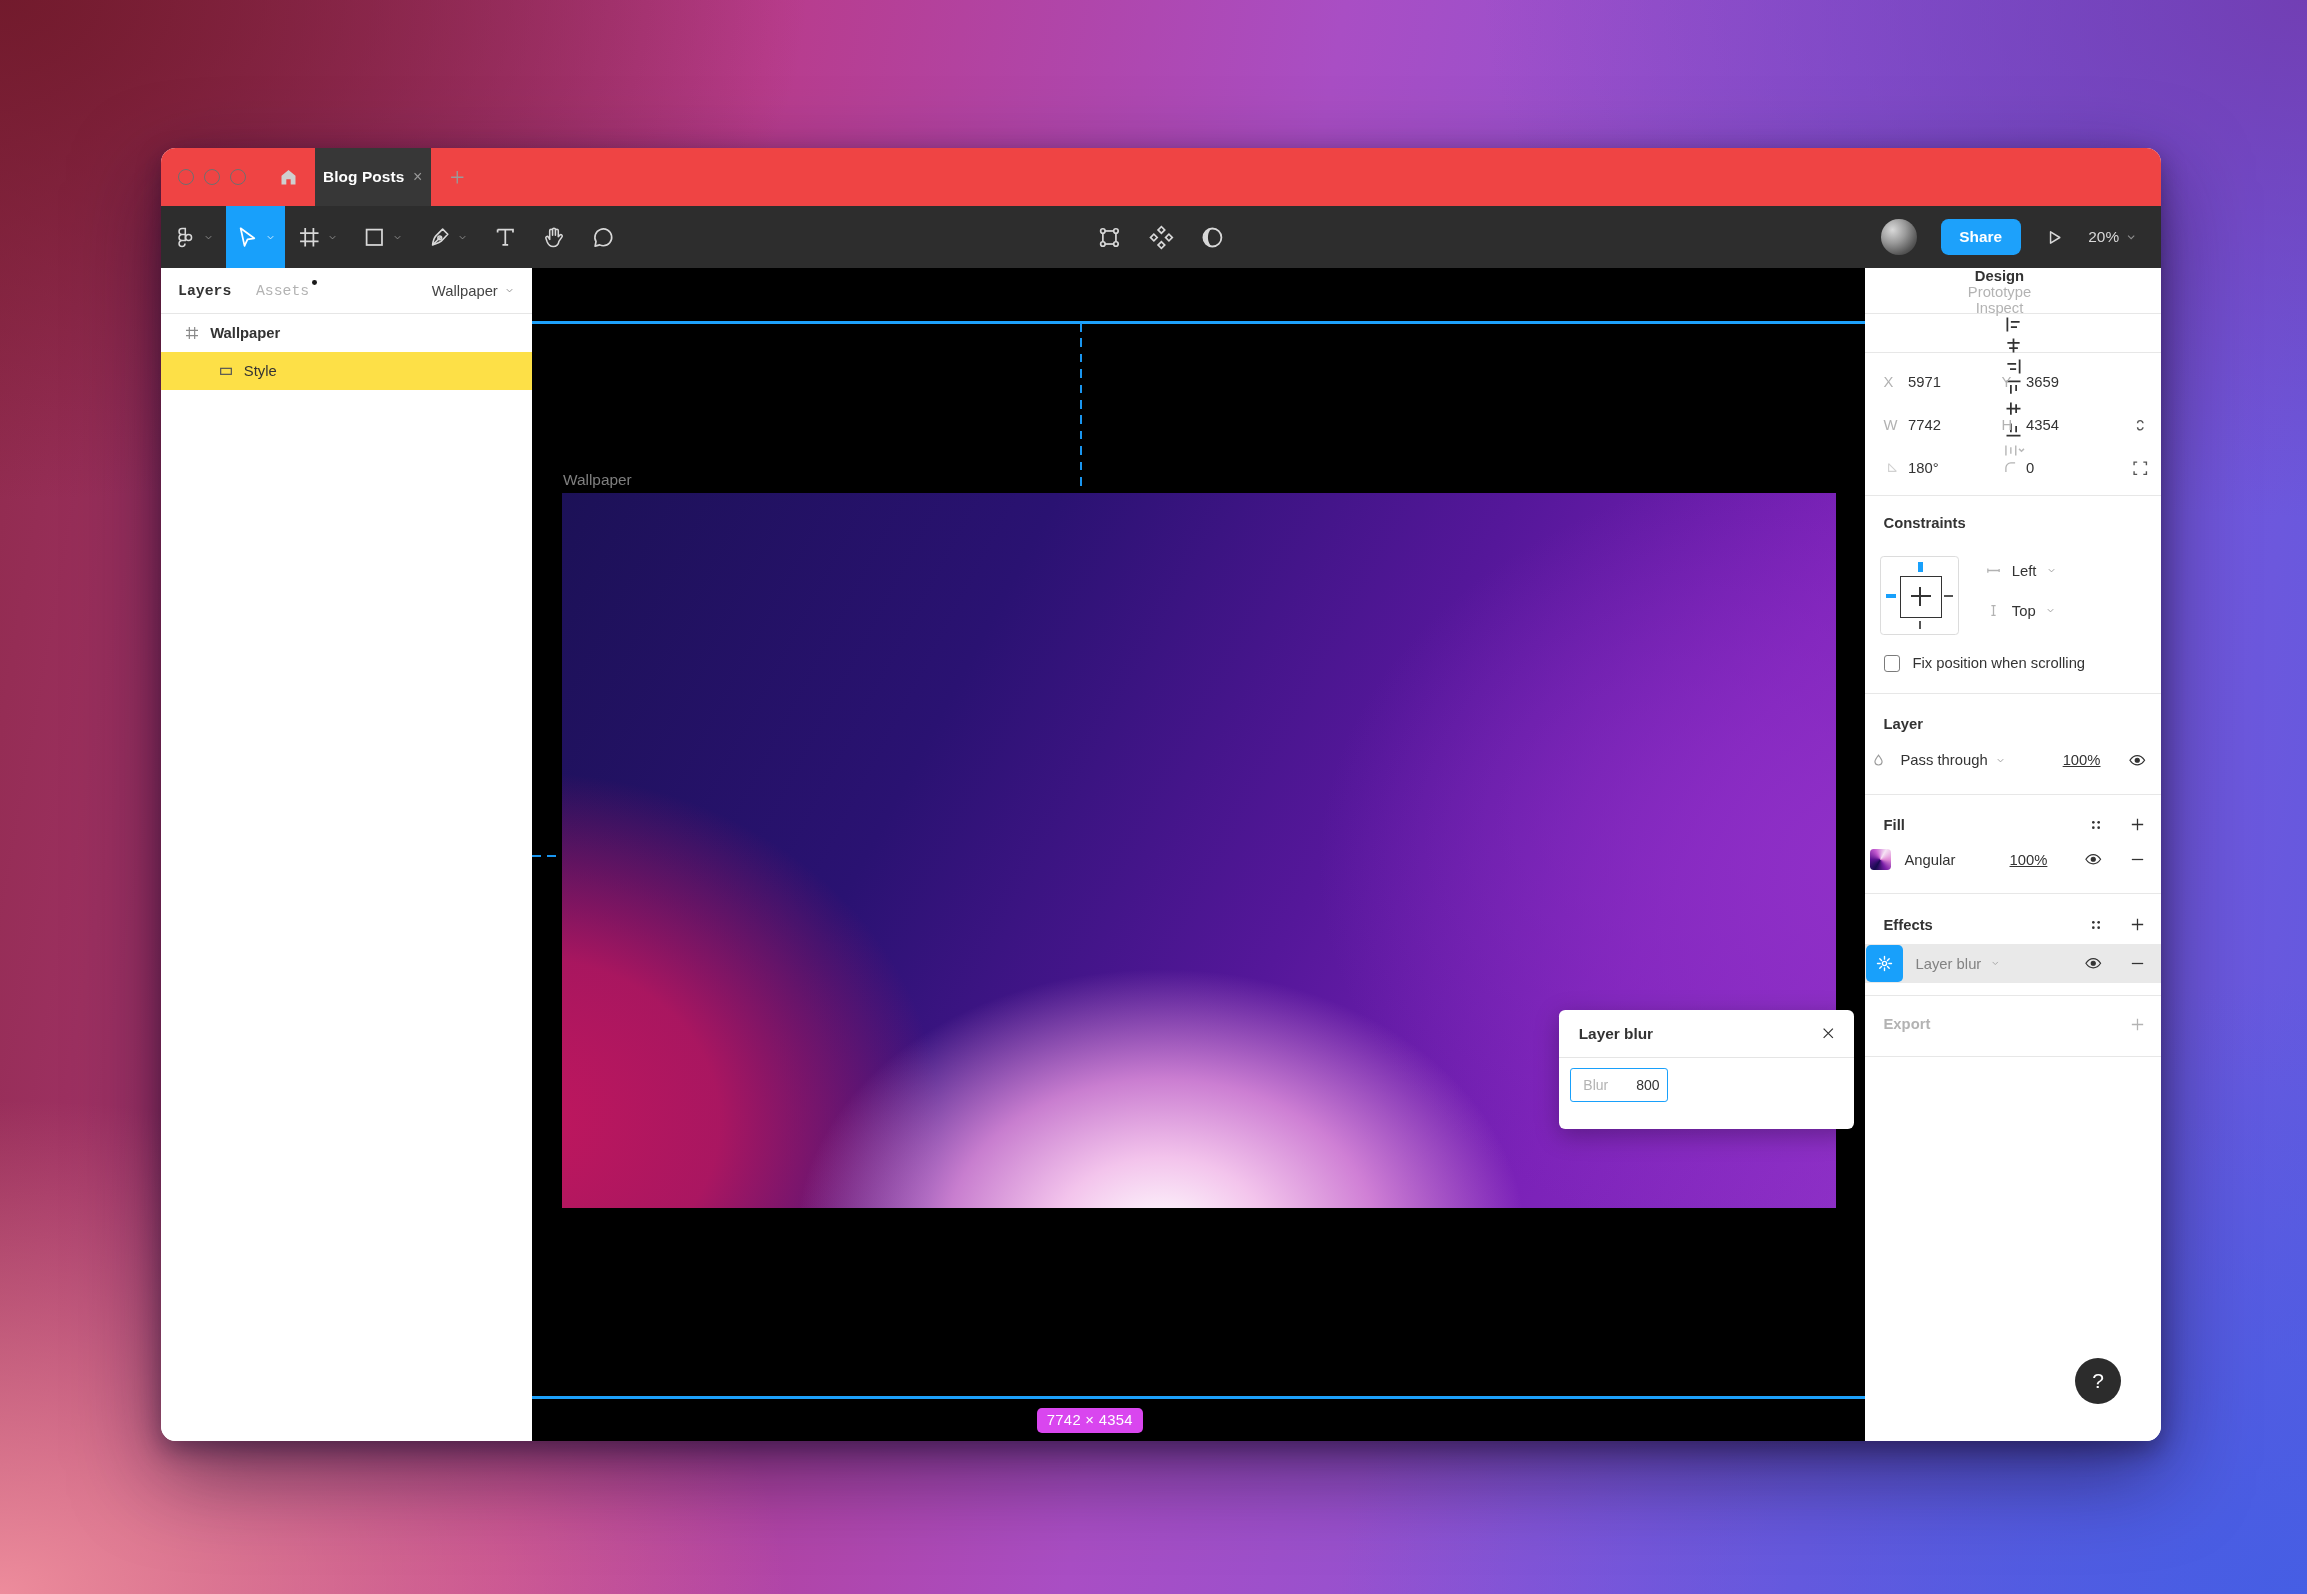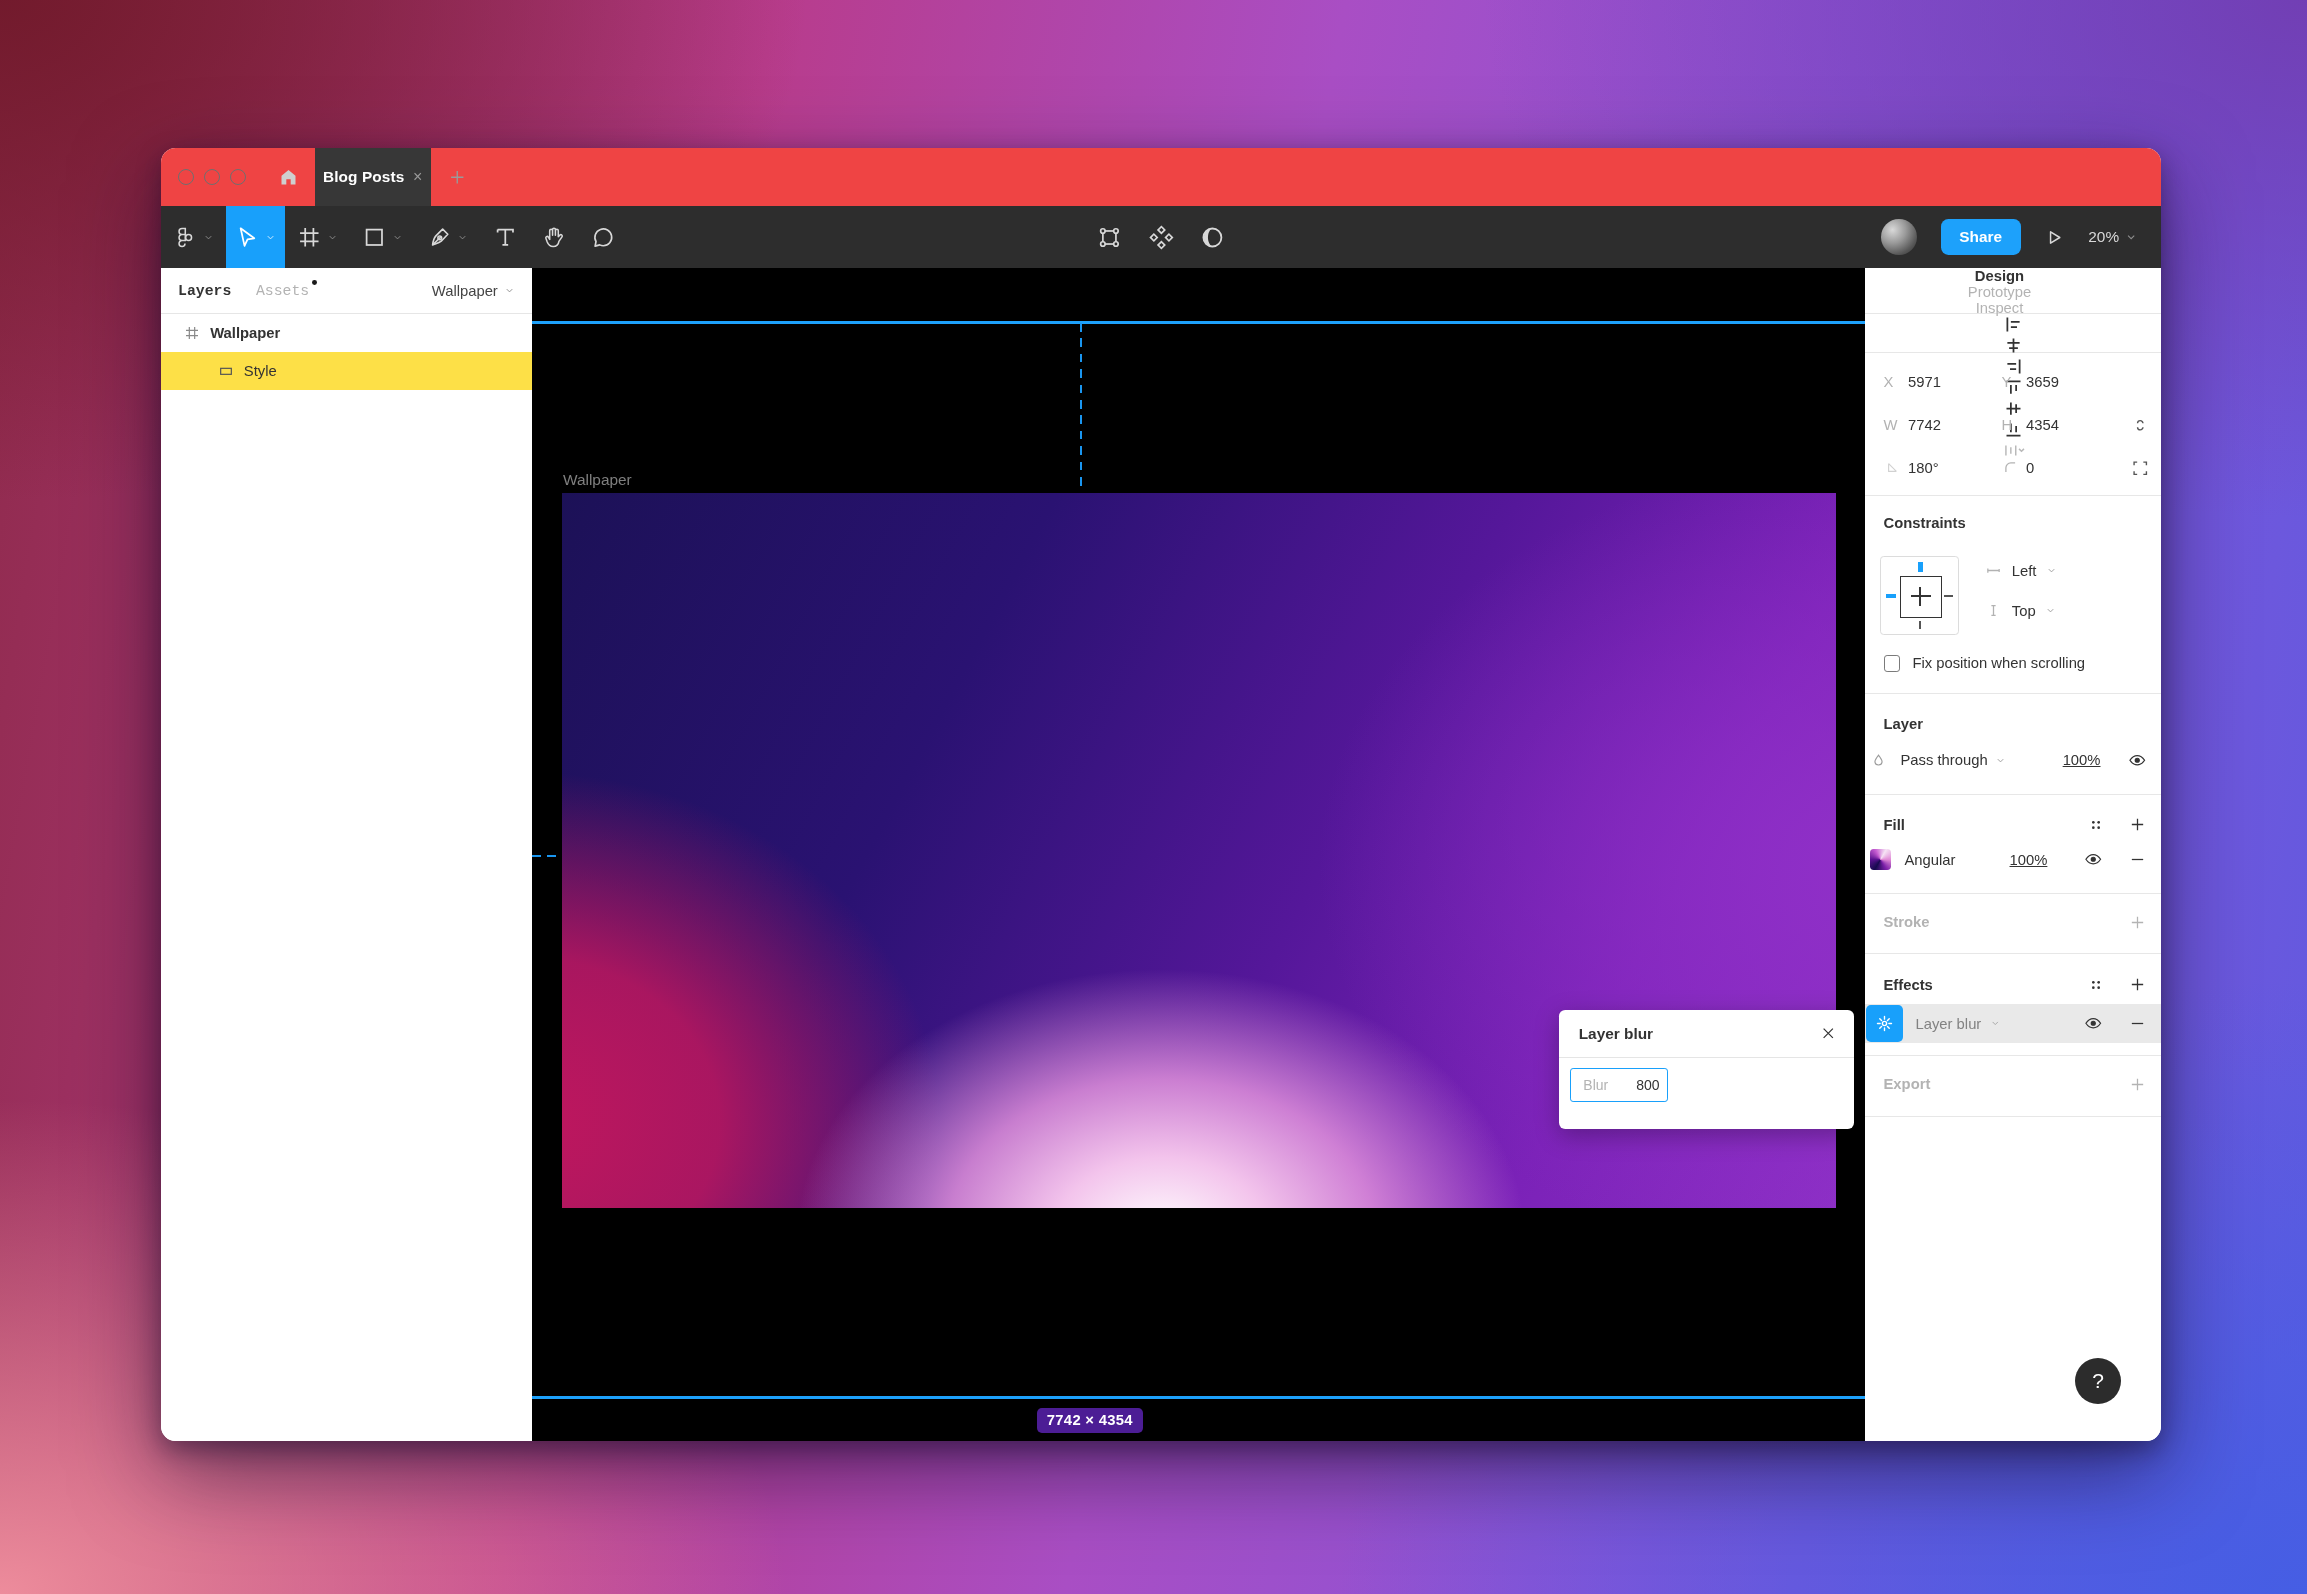--- a/index.html
+++ b/index.html
@@ -73,22 +73,22 @@
   .guide-h{ position:absolute; left:0; top:587px; width:29.5px; height:1.8px;
     background:repeating-linear-gradient(to right, #1a96f0 0 8.6px, transparent 8.6px 15.4px); }
   .frame-label{ position:absolute; left:31px; top:203px; color:#7f7f7f; font-size:15.4px; }
   .art{ position:absolute; left:29.5px; top:225px; width:1274px; height:715px;
     background:
       radial-gradient(42% 55% at 47% 104%, #fff 0%, #f3c4ec 20%, rgba(233,152,224,.8) 40%, rgba(205,105,205,0) 68%),
       radial-gradient(48% 72% at -3% 88%, #c0175e 0%, rgba(192,23,94,.85) 32%, rgba(192,23,94,0) 68%),
       radial-gradient(62% 80% at 104% 52%, #9030c8 0%, rgba(144,48,200,0) 72%),
       linear-gradient(118deg, #1c1157 0%, #2a1272 30%, #55179a 58%, #7b22b8 80%, #8c2fc5 100%);
   }
-  .size-badge{ position:absolute; left:505px; top:1140px; background:#4c1d95; color:#fff;
-    font-size:14.8px; font-weight:700; padding:4.3px 9.8px; border-radius:4.9px; letter-spacing:0.3px; }
+  .size-badge{ position:absolute; left:505px; top:1140px; background:#d946ef; color:#fff;
+    font-size:14.8px; font-weight:400; padding:4.3px 9.8px; border-radius:4.9px; letter-spacing:0.3px; }
 
   
   .dialog{ position:absolute; left:1027px; top:742px; width:295px; height:119px; background:#fff;
     border-radius:6.2px; box-shadow:0 6.2px 24.6px rgba(0,0,0,.28); }
   .dialog-head{ height:48px; display:flex; align-items:center; padding:0 17px 0 19.7px; border-bottom:0.6px solid #e5e5e5; }
   .dialog-title{ font-size:15.4px; font-weight:700; color:#333; }
   .dialog-close{ margin-left:auto; color:#333; display:flex; }
   .blur-field{ position:absolute; left:11px; top:58px; width:98px; height:34px; border:1.8px solid #18a0fb;
     border-radius:3.1px; display:flex; align-items:center; background:#fff; }
   .blur-label{ color:#b3b3b3; font-size:14px; margin-left:12.3px; }
@@ -570,30 +570,20 @@
                 </svg>
             </span>
             <span class="row-eye">
               <svg width="17" height="17" viewBox="0 0 24 24" stroke="currentColor" stroke-width="1.8">
                   <path d="M4 12h16" fill="none"></path>
                 </svg>
             </span>
           </div>
         </div>
 
-        <div class="rp-sec rp-stroke">
-          <div class="sec-head">
-            <span class="muted">Stroke</span>
-            <span class="head-ic ml-auto" style="color:#b3b3b3">
-              <svg width="17" height="17" viewBox="0 0 24 24" stroke="currentColor" stroke-width="1.8">
-                  <path d="M12 4v16M4 12h16" fill="none"></path>
-                </svg>
-            </span>
-          </div>
-        </div>
 
         <div class="rp-sec rp-effects">
           <div class="sec-head">
             <span class="sec-title">Effects</span>
             <span class="head-ic ml-auto" style="margin-right:24.6px">
               <svg width="16" height="16" viewBox="0 0 24 24" fill="currentColor">
                   <circle cx="8" cy="8" r="2"></circle>
                   <circle cx="16" cy="8" r="2"></circle>
                   <circle cx="8" cy="16" r="2"></circle>
                   <circle cx="16" cy="16" r="2"></circle>

